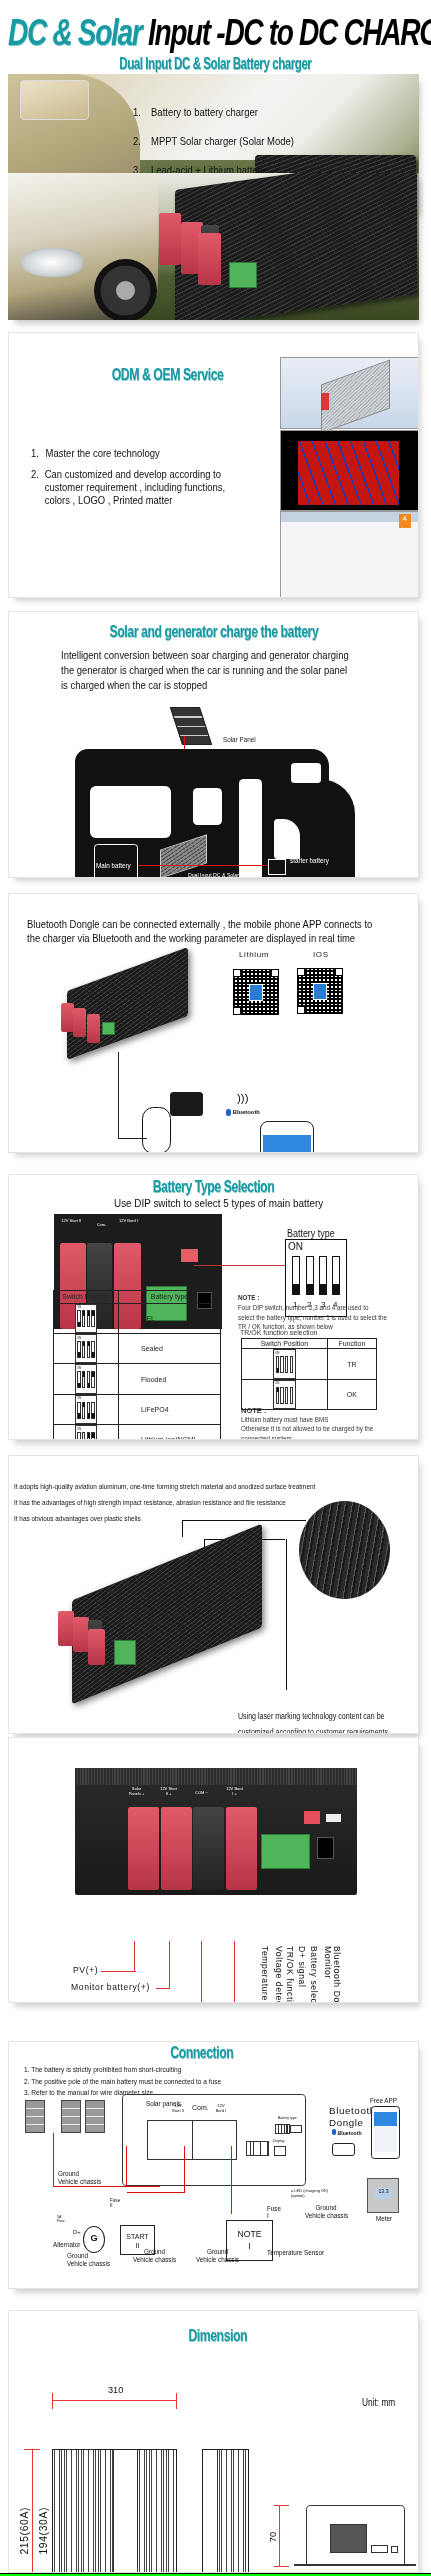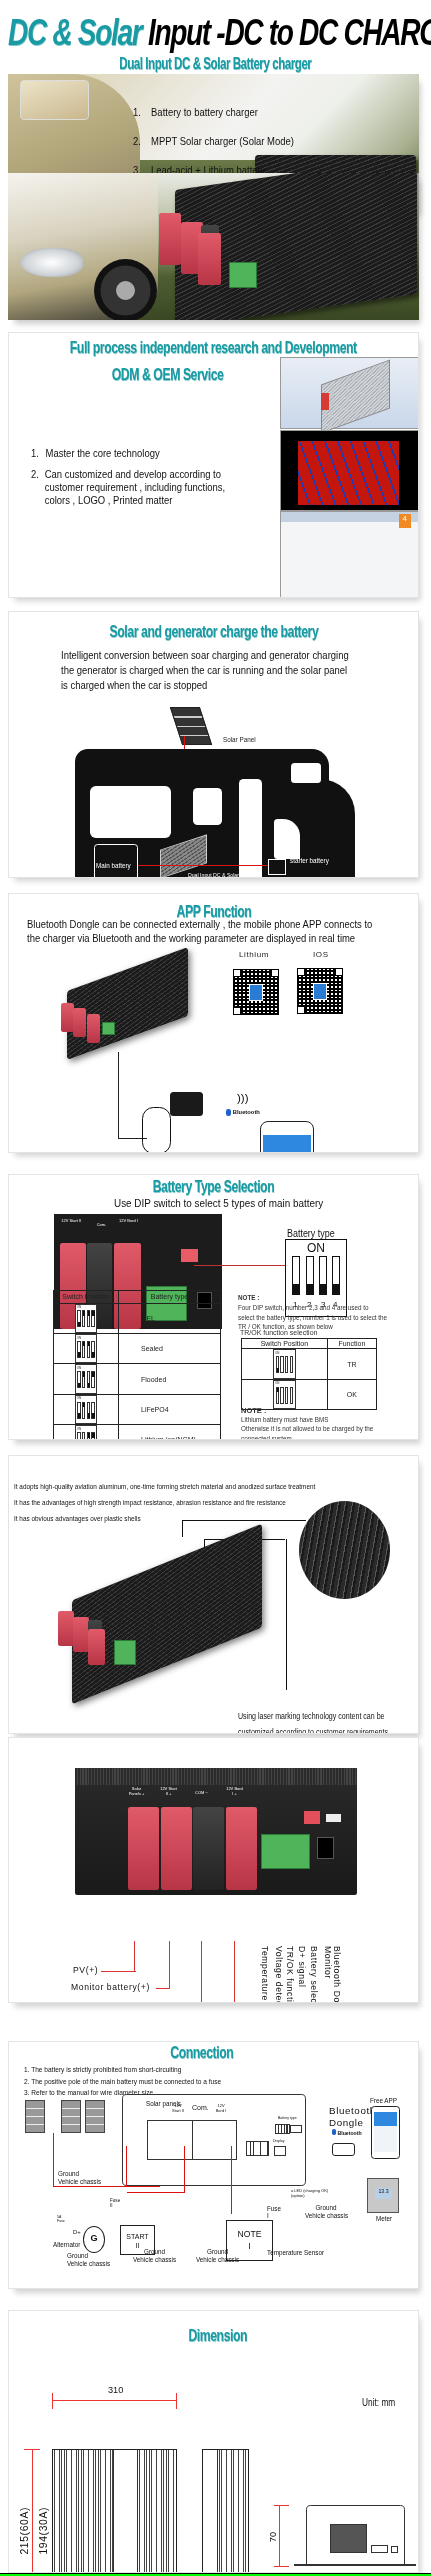--- a/index.html
+++ b/index.html
@@ -98,21 +98,20 @@
   <div class="abs" style="left:11.5px;top:75px;width:63px;height:29px;background:radial-gradient(ellipse,#fff,#cfd4d8 60%,#8a8f93);border-radius:50% 40% 40% 50%;"></div>
   <div class="device" style="left:167px;top:0px;width:242px;height:138px;transform:skewY(-8deg);"></div>
   <div class="term-red" style="left:151px;top:40px;width:22px;height:52px;"></div>
   <div class="term-red" style="left:173px;top:49px;width:22px;height:52px;"></div>
   <div class="term-black" style="left:193px;top:52px;width:18.4px;height:46px;"></div>
   <div class="term-red" style="left:190px;top:60px;width:23px;height:52px;"></div>
   <div class="green-block" style="left:221px;top:89px;width:28px;height:26px;"></div>
 </div>
 
 <section class="card" style="top:332px;height:266px;">
-  <div class="sec-title" style="top:4.6px;"><span>Full process independent research and Development</span></div>
   <div class="sec-title" style="top:32px;left:-46px;"><span>ODM &amp; OEM Service</span></div>
   <div class="body-text" style="left:22px;top:113px;">
     <span style="display:inline-block;width:17px;">1.</span><span>Master the core technology</span>
   </div>
   <div class="body-text" style="left:22px;top:135px;line-height:13.2px;">
     <div><span style="display:inline-block;width:16px;">2.</span><span>Can customized and develop according to</span></div>
     <div style="padding-left:16px;">customer requirement , including functions,</div>
     <div style="padding-left:16px;">colors , LOGO , Printed matter</div>
   </div>
   <div class="screen" style="left:271px;top:24px;width:139px;height:72px;background:linear-gradient(180deg,#e9eef5,#c9d7ea);">
@@ -153,21 +152,20 @@
     <div>Dual Input DC &amp; Solar</div>
     <div>DC TO DC Battery Charger</div>
   </div>
   <div class="abs" style="left:129px;top:253px;width:138px;height:1.2px;background:#d11;"></div>
   <div class="abs" style="left:259px;top:247px;width:18.4px;height:16px;border:1.2px solid #fff;background:#111;"></div>
   <div class="abs" style="left:281px;top:245px;color:#fff;font-size:6.3px;">starter battery</div>
 
 </section>
 
 <section class="card" style="top:893px;height:260px;">
-  <div class="sec-title" style="top:8px;"><span>APP Function</span></div>
   <div class="body-text" style="left:18.4px;top:23px;line-height:14.4px;">
     <div>Bluetooth Dongle can be connected externally , the mobile phone APP connects to</div>
     <div>the charger via Bluetooth and the working parameter are displayed in real time</div>
   </div>
   <div class="device" style="left:58px;top:75px;width:121px;height:69px;transform:skewY(-20deg);"></div>
   <div class="term-red" style="left:52px;top:109px;width:12.7px;height:29px;"></div>
   <div class="term-red" style="left:64px;top:114px;width:12.7px;height:29px;"></div>
   <div class="term-red" style="left:78px;top:120px;width:12.7px;height:29px;"></div>
   <div class="green-block" style="left:93px;top:128px;width:12.7px;height:12.7px;"></div>
   <div class="abs small-text" style="left:230px;top:56px;font-size:8px;letter-spacing:0.6px;">Lithium</div>
@@ -211,21 +209,21 @@
     <div class="term-red" style="left:5.8px;top:29px;width:26.5px;height:86px;"></div>
     <div class="term-black" style="left:33px;top:29px;width:25px;height:86px;"></div>
     <div class="term-red" style="left:60px;top:29px;width:26.5px;height:86px;"></div>
     <div class="abs" style="left:127px;top:35px;width:17px;height:12.7px;background:#e85c68;"></div>
     <div class="green-block" style="left:92px;top:72px;width:41px;height:35px;"></div>
     <div class="abs" style="left:143px;top:78px;width:15px;height:17px;background:#000;border:0.6px solid #555;"></div>
   </div>
   <div class="abs" style="left:185px;top:90px;width:92px;height:0.6px;background:#b33;"></div>
   <div class="abs" style="left:278px;top:53px;font-size:10.4px;transform:scaleX(0.86);transform-origin:left top;">Battery type</div>
   <div class="abs" style="left:276px;top:64px;width:62px;height:78px;border:1.2px solid #111;">
-    <div class="abs" style="left:21px;top:1.2px;font-size:12px;">ON</div>
+    <div class="abs" style="left:2px;top:1.2px;font-size:10px;">ON</div>
     <div class="abs" style="left:5.8px;top:16px;width:8px;height:39px;border:1.2px solid #111;">
         <div style="position:absolute;bottom:0;left:0;width:100%;height:10.4px;background:#111;"></div>
       </div>
     <div class="abs" style="left:20px;top:16px;width:8px;height:39px;border:1.2px solid #111;">
         <div style="position:absolute;bottom:0;left:0;width:100%;height:10.4px;background:#111;"></div>
       </div>
     <div class="abs" style="left:33px;top:16px;width:8px;height:39px;border:1.2px solid #111;">
         <div style="position:absolute;bottom:0;left:0;width:100%;height:10.4px;background:#111;"></div>
       </div>
     <div class="abs" style="left:46px;top:16px;width:8px;height:39px;border:1.2px solid #111;">

